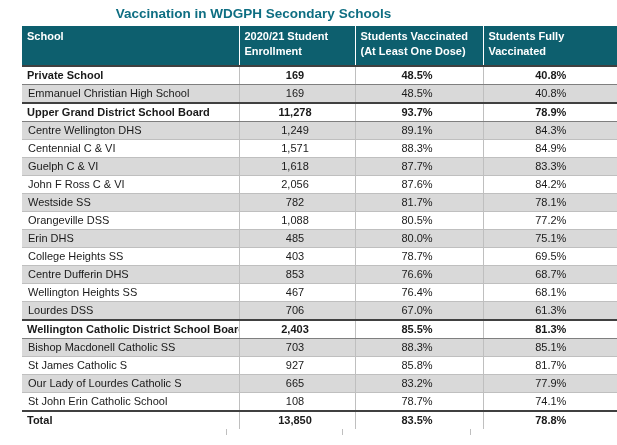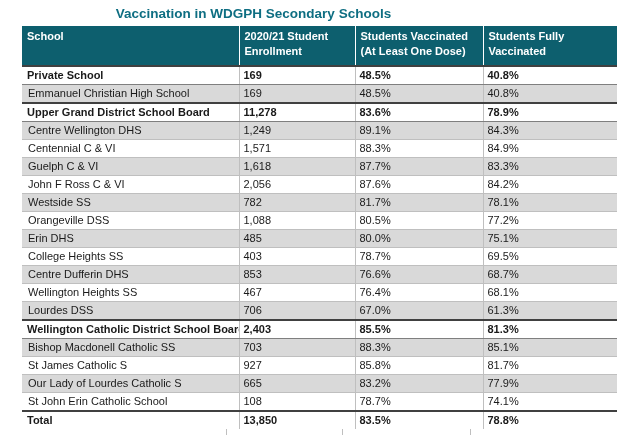--- a/index.html
+++ b/index.html
@@ -53,21 +53,21 @@
     height:17px;
     line-height:17px;
     padding:0 4px;
     box-sizing:border-box;
     border-bottom:1px solid var(--row-border);
     border-left:1px solid var(--row-border);
     white-space:nowrap;
     overflow:hidden;
   }
   td:first-child{border-left:none;padding-left:5px;}
-  td.c-num{text-align:left;padding-right:8px;}
+  td.c-num{text-align:center;padding-right:8px;}
   tr.child td:first-child{padding-left:6px;}
   tr.shaded td{background:var(--shaded-bg);}
   tr.section td{
     font-weight:bold;
     border-top:2px solid var(--section-border);
     border-bottom:1px solid var(--section-bottom);
   }
   tr.total td{
     font-weight:bold;
     border-top:2px solid var(--section-border);
@@ -113,21 +113,21 @@
   </tr>
         <tr class="child shaded">
     <td>Emmanuel Christian High School</td>
     <td class="c-num">169</td>
     <td class="c-num">48.5%</td>
     <td class="c-num">40.8%</td>
   </tr>
         <tr class="section">
     <td>Upper Grand District School Board</td>
     <td class="c-num">11,278</td>
-    <td class="c-num">83.6%</td>
+    <td class="c-num">93.7%</td>
     <td class="c-num">78.9%</td>
   </tr>
         <tr class="child shaded">
     <td>Centre Wellington DHS</td>
     <td class="c-num">1,249</td>
     <td class="c-num">89.1%</td>
     <td class="c-num">84.3%</td>
   </tr>
         <tr class="child">
     <td>Centennial C &amp; VI</td>

